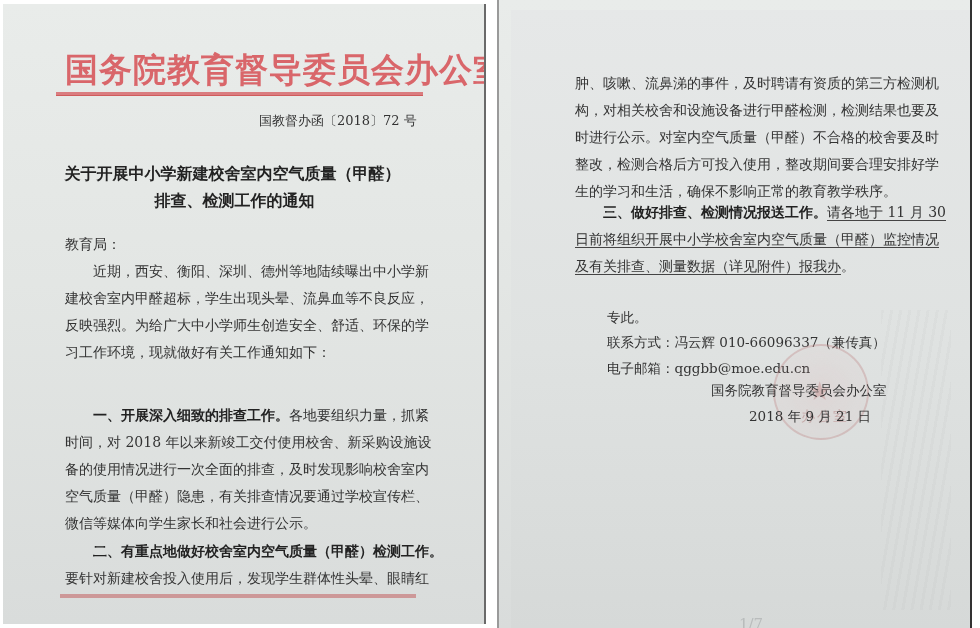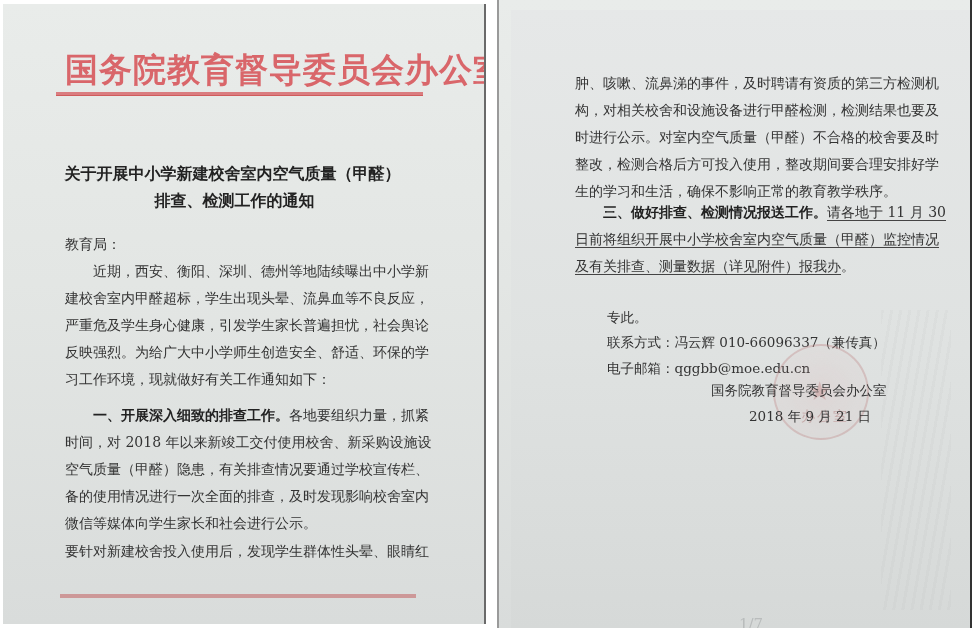--- a/index.html
+++ b/index.html
@@ -84,45 +84,46 @@
       position: absolute; right: 20px; top: 300px; width: 70px; height: 300px;
       background: repeating-linear-gradient(100deg, rgba(150,150,150,.06) 0 3px, transparent 3px 9px);
     }
   </style>
 </head>
 <body>
 
 <div class="page" id="page-left">
   <div class="header-title">国务院教育督导委员会办公室</div>
   <div class="red-rule"></div>
+  <div class="doc-number">国教督办函〔2018〕72 号</div>
 
   <div class="notice-title" id="title-line1">关于开展中小学新建校舍室内空气质量（甲醛）</div>
   <div class="notice-title" id="title-line2">排查、检测工作的通知</div>
 
   <div class="body-block" id="addressee">
     <span class="line last">教育局：</span>
   </div>
 
   <div class="body-block" id="intro">
     <span class="line indent">近期，西安、衡阳、深圳、德州等地陆续曝出中小学新</span>
     <span class="line">建校舍室内甲醛超标，学生出现头晕、流鼻血等不良反应，</span>
-    <span class="line">严重危及学生身心健康，引发学生家长普遍担忧，社会舆论</span>
     <span class="line">反映强烈。为给广大中小学师生创造安全、舒适、环保的学</span>
     <span class="line last">习工作环境，现就做好有关工作通知如下：</span>
   </div>
 
   <div class="body-block" id="section1">
     <span class="line indent"><span class="bold">一、开展深入细致的排查工作。</span><span>各地要组织力量，抓紧</span></span>
     <span class="line">时间，对 2018 年以来新竣工交付使用校舍、新采购设施设</span>
+    <span class="line">备的使用情况进行一次全面的排查，及时发现影响校舍室内</span>
     <span class="line">空气质量（甲醛）隐患，有关排查情况要通过学校宣传栏、</span>
-    <span class="line">备的使用情况进行一次全面的排查，及时发现影响校舍室内</span>
     <span class="line last">微信等媒体向学生家长和社会进行公示。</span>
   </div>
 
   <div class="body-block" id="section2">
+    <span class="line indent bold">二、有重点地做好校舍室内空气质量（甲醛）检测工作。</span>
     <span class="line">要针对新建校舍投入使用后，发现学生群体性头晕、眼睛红</span>
   </div>
 
   <div class="red-rule-bottom"></div>
 </div>
 
 <div class="page" id="page-right">
   <div class="sheet">
     <div class="rbody" id="cont">
       <span class="line">肿、咳嗽、流鼻涕的事件，及时聘请有资质的第三方检测机</span>

